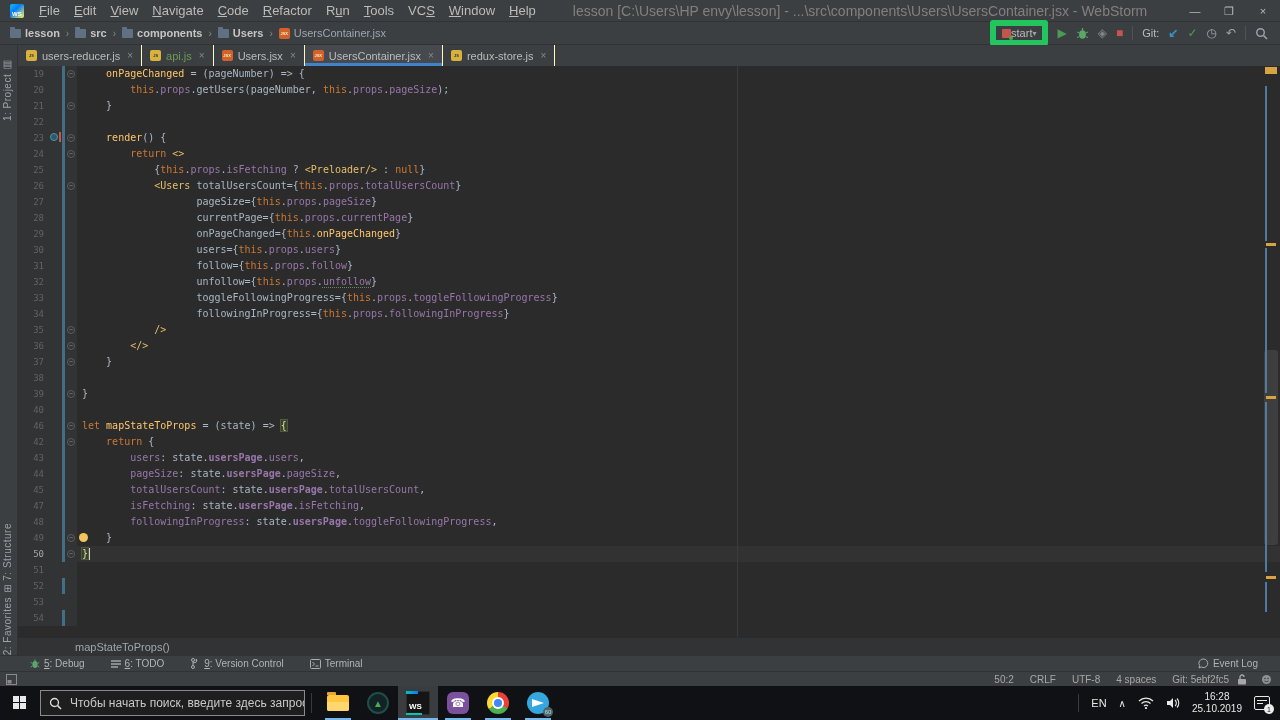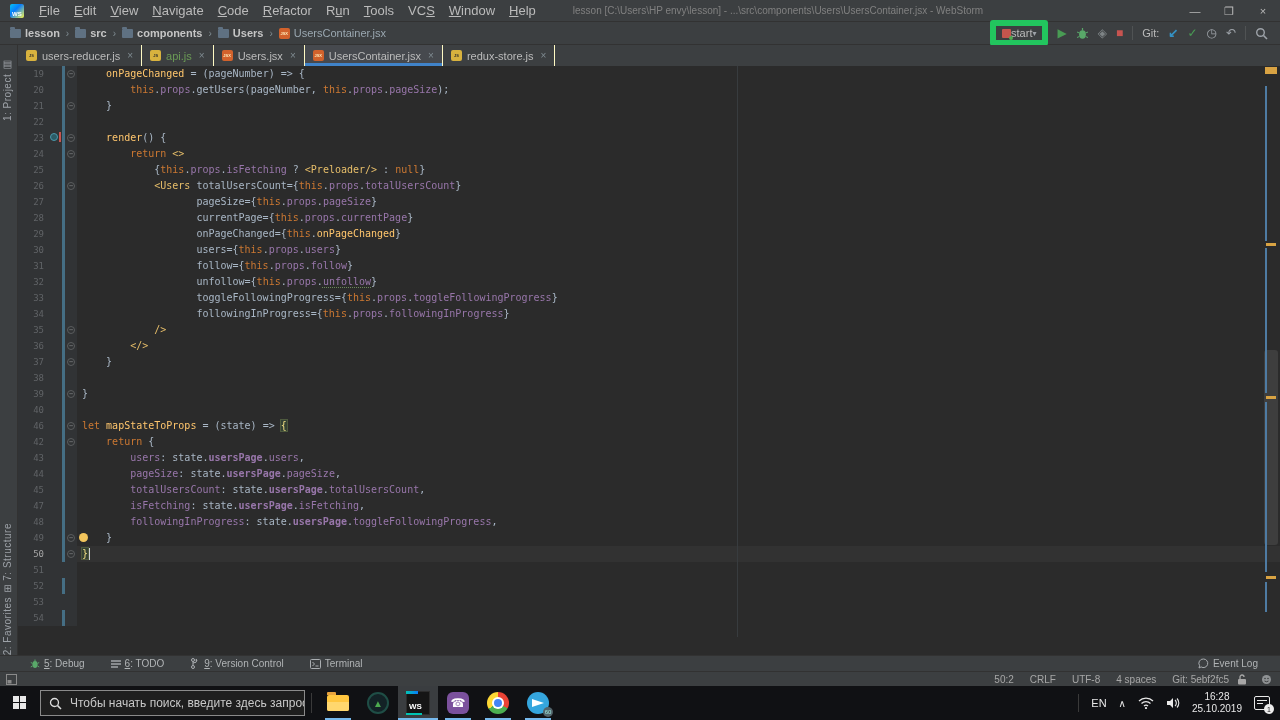--- a/index.html
+++ b/index.html
@@ -6,21 +6,21 @@
   html,body { width:1280px; height:720px; overflow:hidden; }
   body { font-family:"Liberation Sans",sans-serif; background:#2b2b2b; color:#bbbbbb; }
   u { text-decoration:underline; }
 
   
   .titlebar { height:22px; background:#3c3f41; display:flex; align-items:center; border-bottom:1px solid #323232; }
   .ws-logo { width:14px; height:14px; margin:0 8px 0 10px; border-radius:2px;
     background:linear-gradient(135deg,#07c3f2 0%,#087cfa 40%,#fcf84a 100%); position:relative; }
   .ws-logo span { position:absolute; left:2px; bottom:1px; font-size:6px; font-weight:bold; color:#fff; }
   .menu-item { font-size:13px; color:#bbbbbb; padding:0 7px; line-height:22px; }
-  .win-title { flex:1; text-align:left; padding-left:30px; font-size:10px; color:#808080;
+  .win-title { flex:1; text-align:left; padding-left:30px; font-size:14px; color:#808080;
     white-space:nowrap; overflow:hidden; }
   .win-btns { display:flex; }
   .win-btn { width:34px; text-align:center; font-size:11px; color:#b9b9b9; line-height:22px; }
 
   
   .navbar { height:23px; background:#3c3f41; display:flex; align-items:center; border-bottom:1px solid #323232; }
   .crumbs { display:flex; align-items:center; padding-left:10px; flex:1; font-size:11px; }
   .crumb { display:flex; align-items:center; gap:4px; font-weight:bold; color:#c5c5c5; }
   .crumb-sep { color:#7f8b91; margin:0 6px; font-size:10px; }
   .folder-ico { width:11px; height:9px; background:#5f7182; border-radius:1px; position:relative; }
@@ -303,20 +303,23 @@
         <div class="stripe-line" style="top:20px;height:155px"></div>
         <div class="stripe-line" style="top:182px;height:145px"></div>
         <div class="stripe-line" style="top:336px;height:170px"></div>
         <div class="stripe-line" style="top:516px;height:30px"></div>
         <div class="stripe-warn" style="top:177px"></div>
         <div class="stripe-warn" style="top:330px"></div>
         <div class="stripe-warn" style="top:510px"></div>
       </div>
     </div>
 
+    <div class="bcrumbs">
+      <span>mapStateToProps()</span>
+    </div>
   </div>
 </div>
 
 <div class="toolbar-bottom" id="toolbar-bottom">
     <div class="twb-item">
       <span>
         <svg width="10" height="10" viewBox="0 0 10 10">
           <ellipse cx="5" cy="5.5" rx="2.6" ry="3.4" fill="#59a869"></ellipse>
           <line x1="5" y1="0.5" x2="5" y2="2.4" stroke="#59a869"></line>
           <line x1="0.8" y1="3.5" x2="2.5" y2="4.4" stroke="#59a869"></line>

